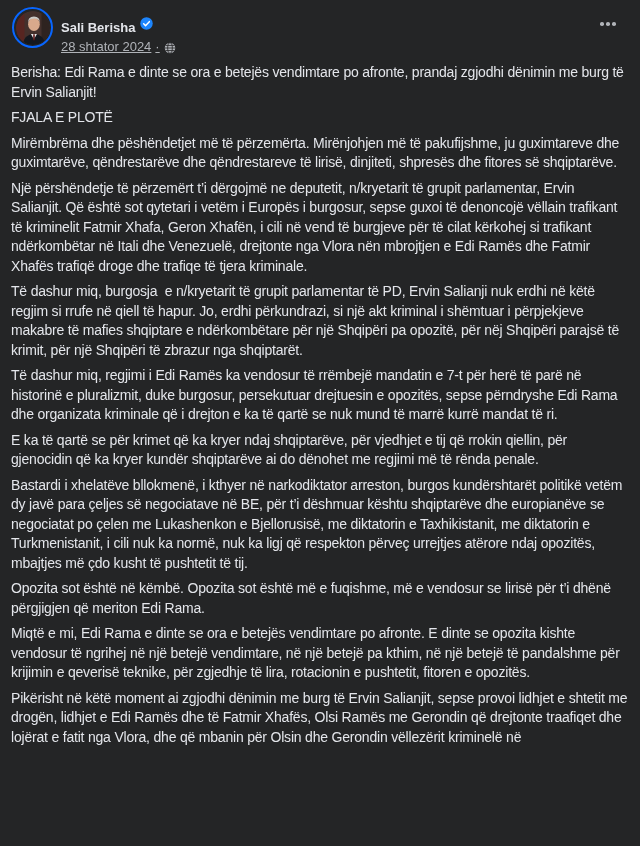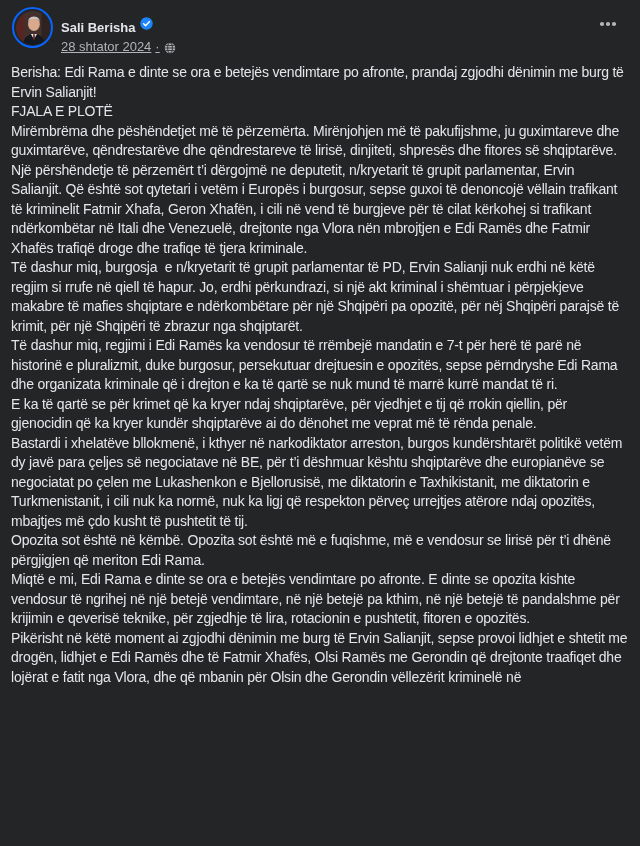--- a/index.html
+++ b/index.html
@@ -53,20 +53,21 @@
     background:var(--text-secondary);display:block;
   }
 
   
   .post-text{
     padding:5px 11px 0 11px;
     color:var(--text-primary);
     font-size:14px;line-height:19.5px;letter-spacing:-0.2px;
   }
   .post-text p{
+    margin-top:6px;
     white-space:pre-wrap;
   }
   .post-text p:first-child{margin-top:3px;}
 </style>
 </head>
 <body>
 
 <div class="post">
 
   <div class="post-header">
@@ -124,20 +125,20 @@
 
   </div>
 
   <div class="post-text">
     <p>Berisha: Edi Rama e dinte se ora e betejës vendimtare po afronte, prandaj zgjodhi dënimin me burg të Ervin Salianjit!</p>
     <p>FJALA E PLOTË</p>
     <p>Mirëmbrëma dhe pëshëndetjet më të përzemërta. Mirënjohjen më të pakufijshme, ju guximtareve dhe guximtarëve, qëndrestarëve dhe qëndrestareve të lirisë, dinjiteti, shpresës dhe fitores së shqiptarëve.</p>
     <p>Një përshëndetje të përzemërt t’i dërgojmë ne deputetit, n/kryetarit të grupit parlamentar, Ervin Salianjit. Që është sot qytetari i vetëm i Europës i burgosur, sepse guxoi të denoncojë vëllain trafikant të kriminelit Fatmir Xhafa, Geron Xhafën, i cili në vend të burgjeve për të cilat kërkohej si trafikant ndërkombëtar në Itali dhe Venezuelë, drejtonte nga Vlora nën mbrojtjen e Edi Ramës dhe Fatmir Xhafës trafiqë droge dhe trafiqe të tjera kriminale.</p>
     <p>Të dashur miq, burgosja  e n/kryetarit të grupit parlamentar të PD, Ervin Salianji nuk erdhi në këtë regjim si rrufe në qiell të hapur. Jo, erdhi përkundrazi, si një akt kriminal i shëmtuar i përpjekjeve makabre të mafies shqiptare e ndërkombëtare për një Shqipëri pa opozitë, për nëj Shqipëri parajsë të krimit, për një Shqipëri të zbrazur nga shqiptarët.</p>
     <p>Të dashur miq, regjimi i Edi Ramës ka vendosur të rrëmbejë mandatin e 7-t për herë të parë në historinë e pluralizmit, duke burgosur, persekutuar drejtuesin e opozitës, sepse përndryshe Edi Rama dhe organizata kriminale që i drejton e ka të qartë se nuk mund të marrë kurrë mandat të ri.</p>
-    <p>E ka të qartë se për krimet që ka kryer ndaj shqiptarëve, për vjedhjet e tij që rrokin qiellin, për gjenocidin që ka kryer kundër shqiptarëve ai do dënohet me veprat më të rënda penale.</p>
+    <p>E ka të qartë se për krimet që ka kryer ndaj shqiptarëve, për vjedhjet e tij që rrokin qiellin, për gjenocidin që ka kryer kundër shqiptarëve ai do dënohet me regjimi më të rënda penale.</p>
     <p>Bastardi i xhelatëve bllokmenë, i kthyer në narkodiktator arreston, burgos kundërshtarët politikë vetëm dy javë para çeljes së negociatave në BE, për t’i dëshmuar kështu shqiptarëve dhe europianëve se negociatat po çelen me Lukashenkon e Bjellorusisë, me diktatorin e Taxhikistanit, me diktatorin e Turkmenistanit, i cili nuk ka normë, nuk ka ligj që respekton përveç urrejtjes atërore ndaj opozitës, mbajtjes më çdo kusht të pushtetit të tij.</p>
     <p>Opozita sot është në këmbë. Opozita sot është më e fuqishme, më e vendosur se lirisë për t’i dhënë përgjigjen që meriton Edi Rama.</p>
     <p>Miqtë e mi, Edi Rama e dinte se ora e betejës vendimtare po afronte. E dinte se opozita kishte vendosur të ngrihej në një betejë vendimtare, në një betejë pa kthim, në një betejë të pandalshme për krijimin e qeverisë teknike, për zgjedhje të lira, rotacionin e pushtetit, fitoren e opozitës.</p>
     <p>Pikërisht në këtë moment ai zgjodhi dënimin me burg të Ervin Salianjit, sepse provoi lidhjet e shtetit me drogën, lidhjet e Edi Ramës dhe të Fatmir Xhafës, Olsi Ramës me Gerondin që drejtonte traafiqet dhe lojërat e fatit nga Vlora, dhe që mbanin për Olsin dhe Gerondin vëllezërit kriminelë në</p>
   </div>
 
 </div>
 
 </body></html>

